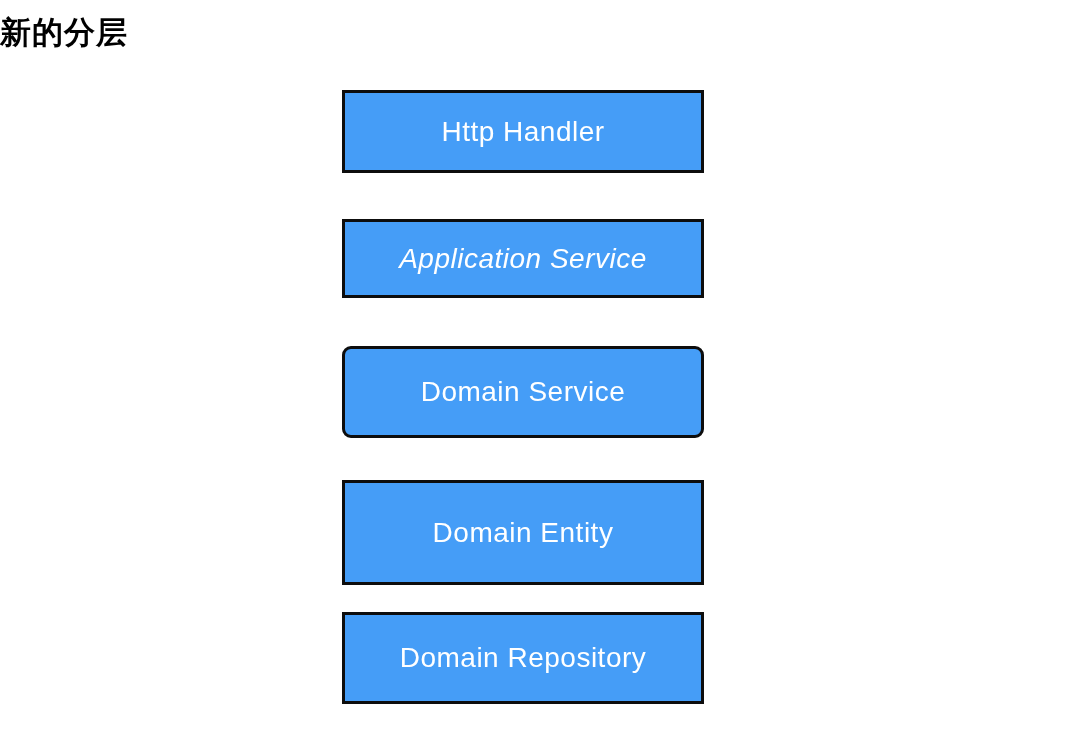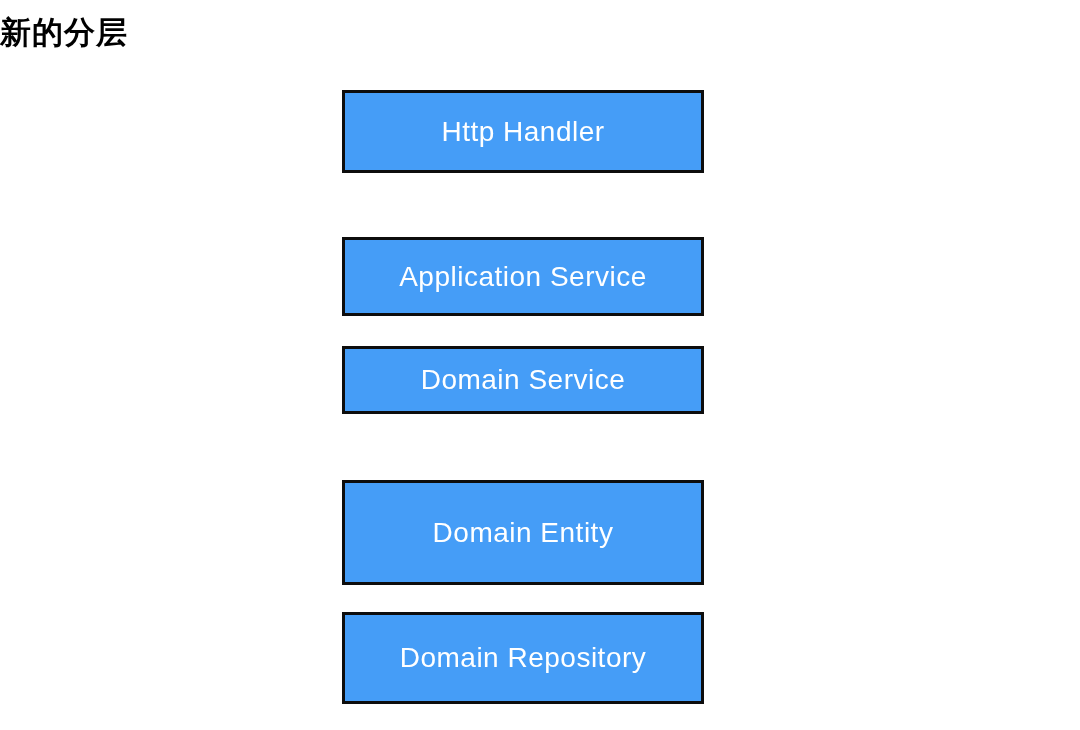--- a/index.html
+++ b/index.html
@@ -39,22 +39,22 @@
     text-align: center;
   }
   .layer-label {
     color: #ffffff;
     font-size: 28px;
     font-weight: 400;
     letter-spacing: 0.5px;
     white-space: nowrap;
   }
   .box-1 { top: 90px;  height: 83px; }
-  .box-2 { top: 237px; height: 79px; }
-  .box-3 { top: 346px; height: 68px; }
+  .box-2 { top: 219px; height: 79px; font-style: italic; }
+  .box-3 { top: 346px; height: 92px; border-radius: 9px; }
   .box-4 { top: 480px; height: 105px; }
   .box-5 { top: 612px; height: 92px; }
 </style>
 </head>
 <body>
 
 <div class="canvas">
 
   <div class="diagram-title">新的分层</div>
 

